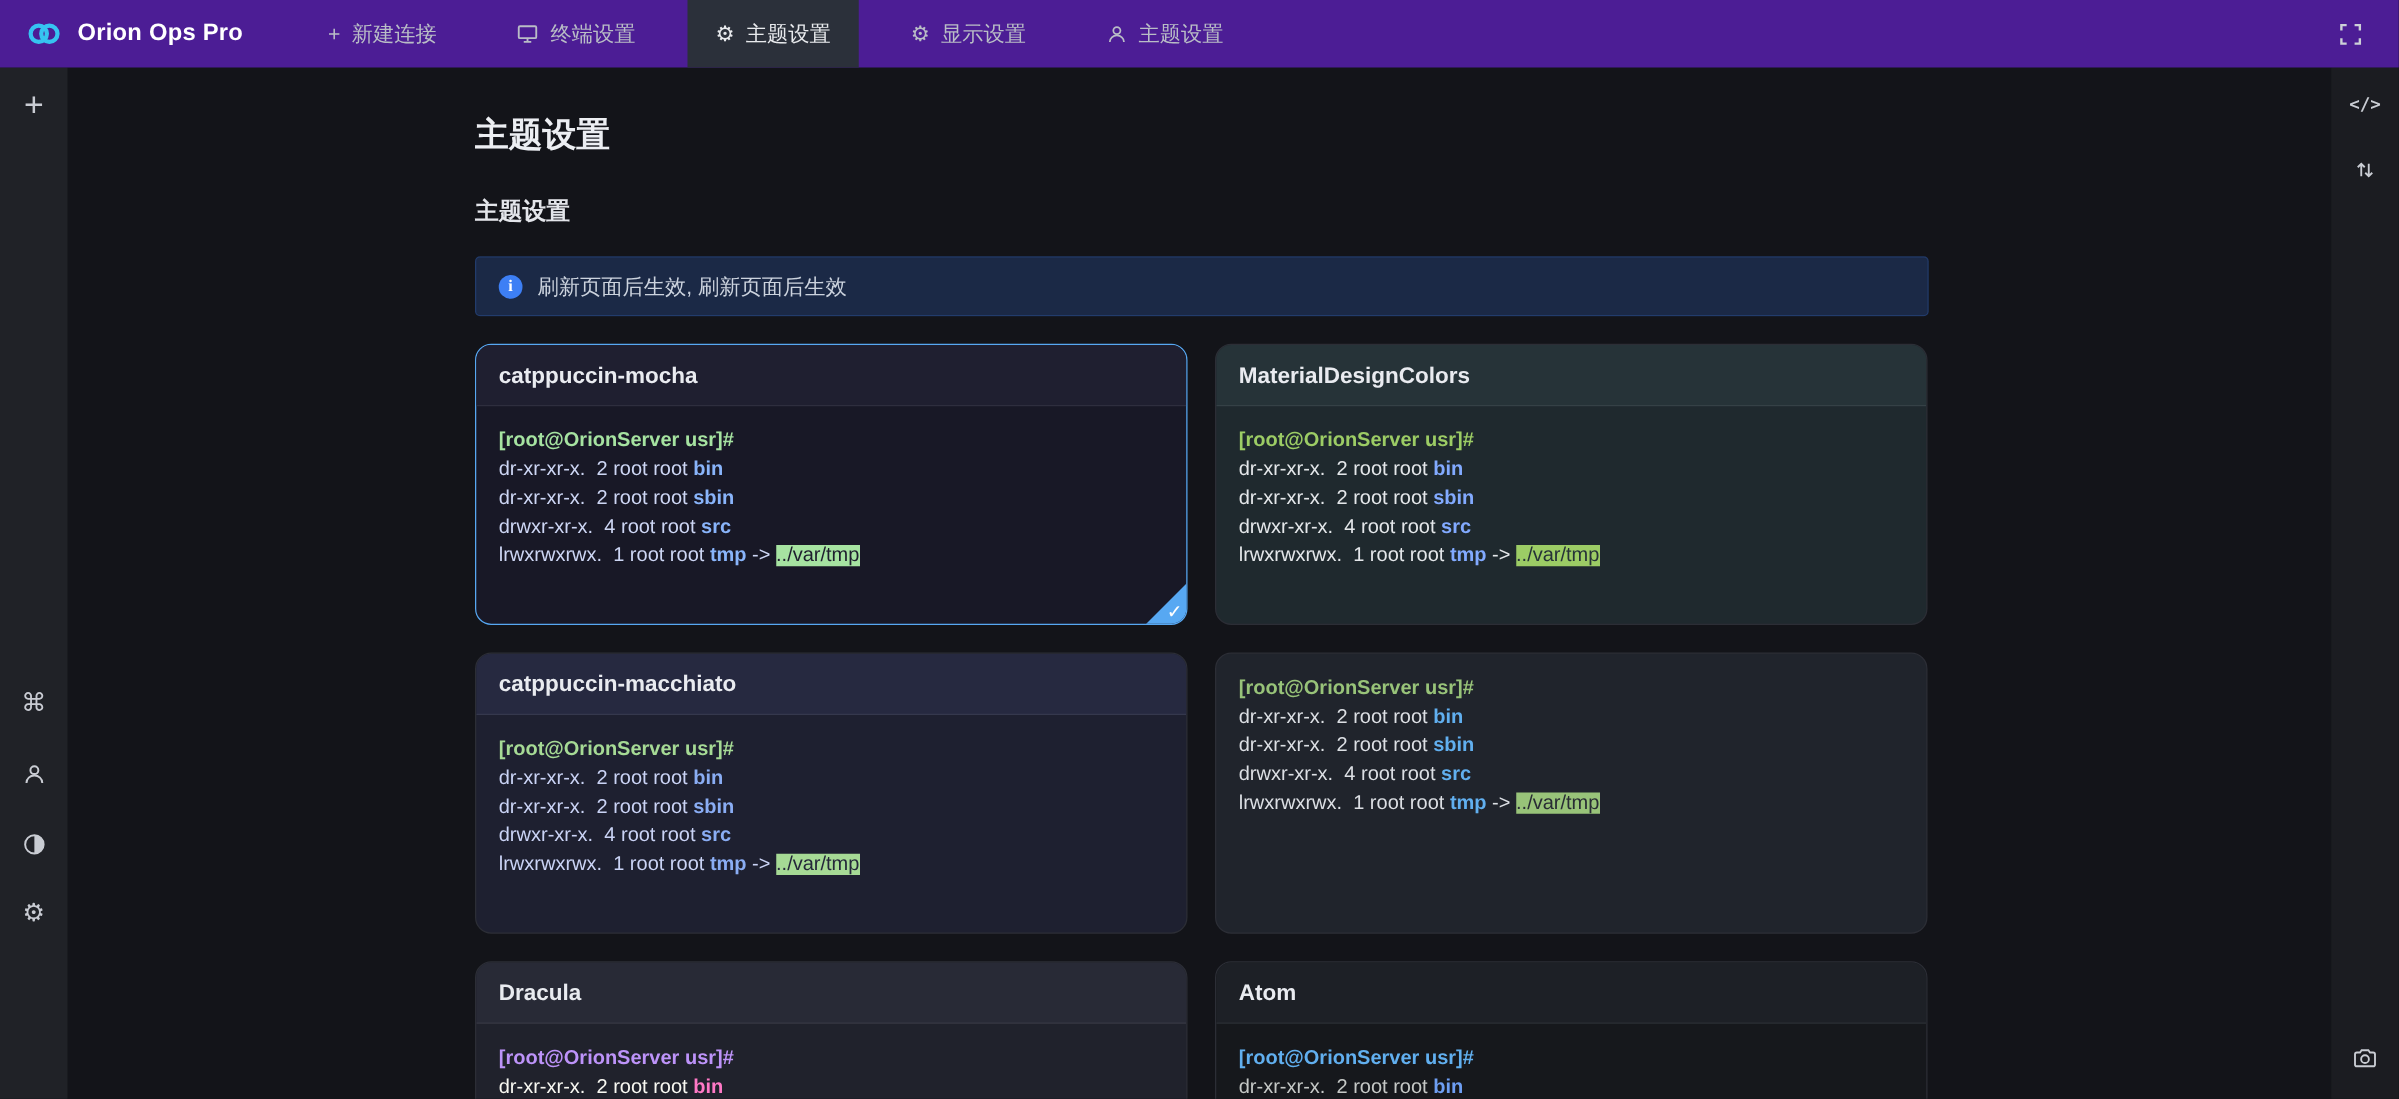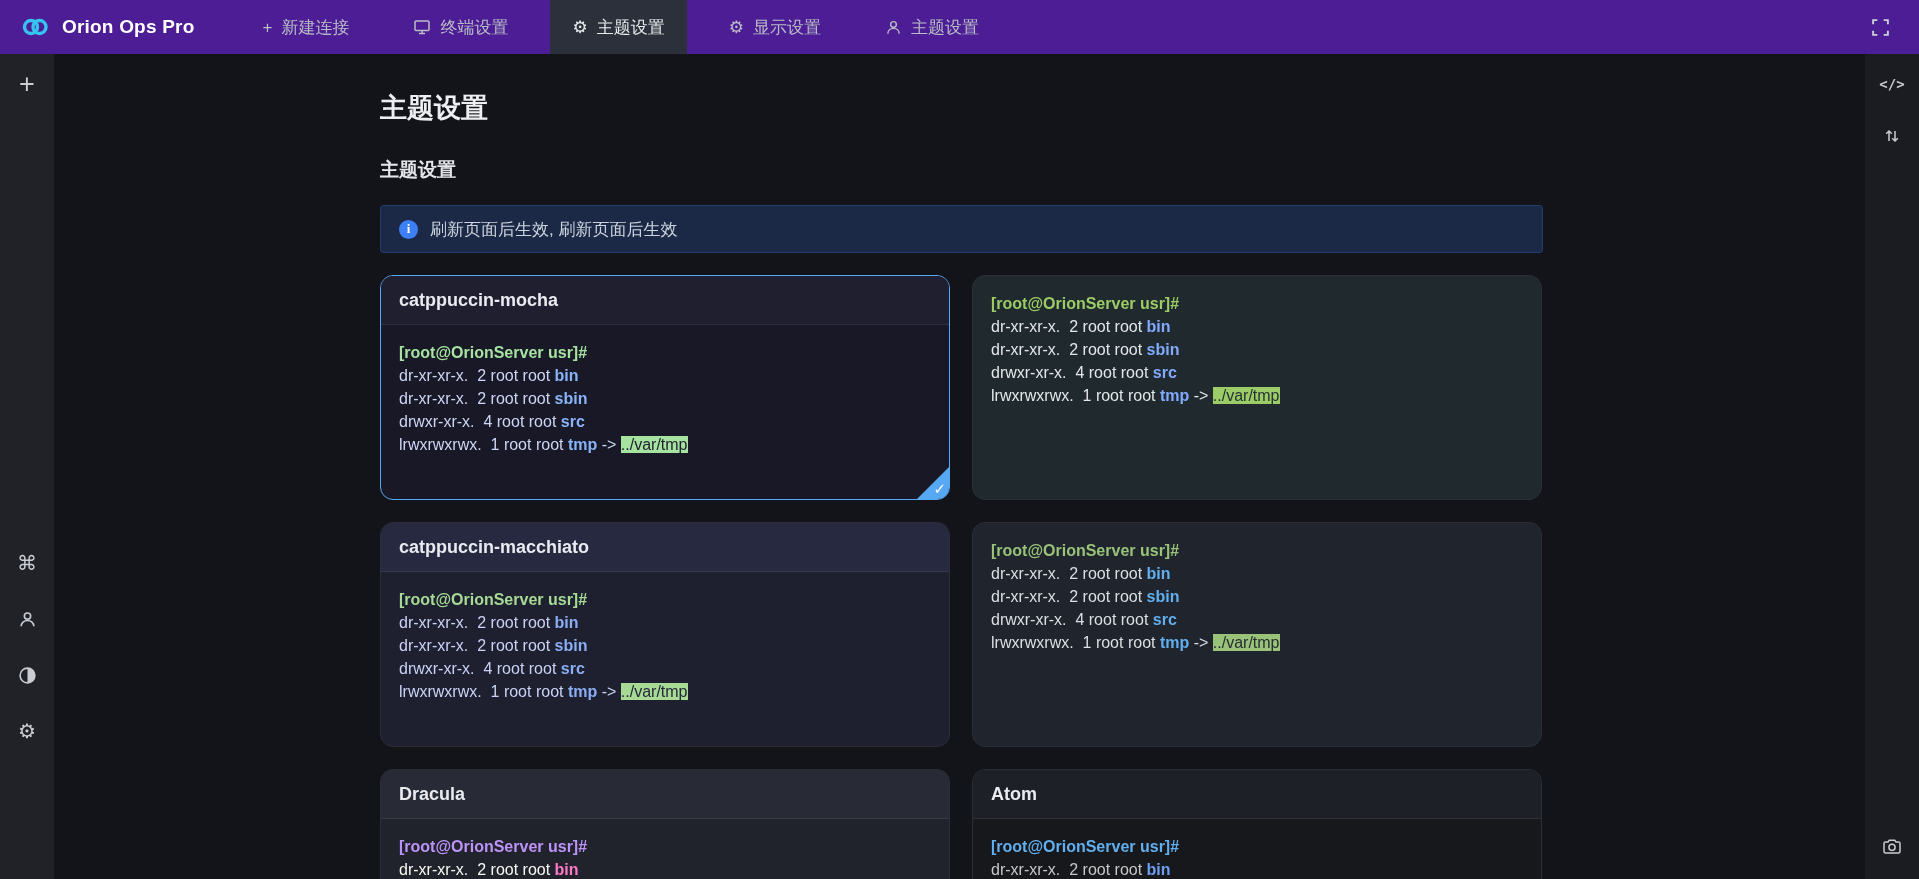--- a/index.html
+++ b/index.html
@@ -203,20 +203,23 @@
   <div class="card selected" style="--bg: #181826; --header-bg: #1f1f30; --c-prompt: #a6e3a1; --c-dir: #89b4fa; --c-text: #cdd6f4; --c-link-bg: #a6e3a1; --c-link-text: #1e1e2e;">
     <div class="card-header">
       <span class="card-title">catppuccin-mocha</span>
     </div>
     <div class="terminal"><div class="term-line"><span class="seg-prompt">[root@OrionServer usr]#</span></div><div class="term-line"><span class="seg-text">dr-xr-xr-x.  2 root root </span><span class="seg-dir">bin</span></div><div class="term-line"><span class="seg-text">dr-xr-xr-x.  2 root root </span><span class="seg-dir">sbin</span></div><div class="term-line"><span class="seg-text">drwxr-xr-x.  4 root root </span><span class="seg-dir">src</span></div><div class="term-line"><span class="seg-text">lrwxrwxrwx.  1 root root </span><span class="seg-dir">tmp</span><span class="seg-text"> -&gt; </span><span class="seg-link">../var/tmp</span></div></div>
     <div class="corner"></div>
     <span class="corner-check">✓</span>
   </div>
 
   <div class="card" style="--bg: #1f292e; --header-bg: #263338; --c-prompt: #9ccc65; --c-dir: #82aaff; --c-text: #e4e7ea; --c-link-bg: #9ccc65; --c-link-text: #263238;">
+    <div class="card-header">
+      <span class="card-title">MaterialDesignColors</span>
+    </div>
     <div class="terminal"><div class="term-line"><span class="seg-prompt">[root@OrionServer usr]#</span></div><div class="term-line"><span class="seg-text">dr-xr-xr-x.  2 root root </span><span class="seg-dir">bin</span></div><div class="term-line"><span class="seg-text">dr-xr-xr-x.  2 root root </span><span class="seg-dir">sbin</span></div><div class="term-line"><span class="seg-text">drwxr-xr-x.  4 root root </span><span class="seg-dir">src</span></div><div class="term-line"><span class="seg-text">lrwxrwxrwx.  1 root root </span><span class="seg-dir">tmp</span><span class="seg-text"> -&gt; </span><span class="seg-link">../var/tmp</span></div></div>
 
   </div>
 
   <div class="card" style="--bg: #1e2030; --header-bg: #262940; --c-prompt: #a6da95; --c-dir: #8aadf4; --c-text: #cad3f5; --c-link-bg: #a6da95; --c-link-text: #24273a;">
     <div class="card-header">
       <span class="card-title">catppuccin-macchiato</span>
     </div>
     <div class="terminal"><div class="term-line"><span class="seg-prompt">[root@OrionServer usr]#</span></div><div class="term-line"><span class="seg-text">dr-xr-xr-x.  2 root root </span><span class="seg-dir">bin</span></div><div class="term-line"><span class="seg-text">dr-xr-xr-x.  2 root root </span><span class="seg-dir">sbin</span></div><div class="term-line"><span class="seg-text">drwxr-xr-x.  4 root root </span><span class="seg-dir">src</span></div><div class="term-line"><span class="seg-text">lrwxrwxrwx.  1 root root </span><span class="seg-dir">tmp</span><span class="seg-text"> -&gt; </span><span class="seg-link">../var/tmp</span></div></div>
 

